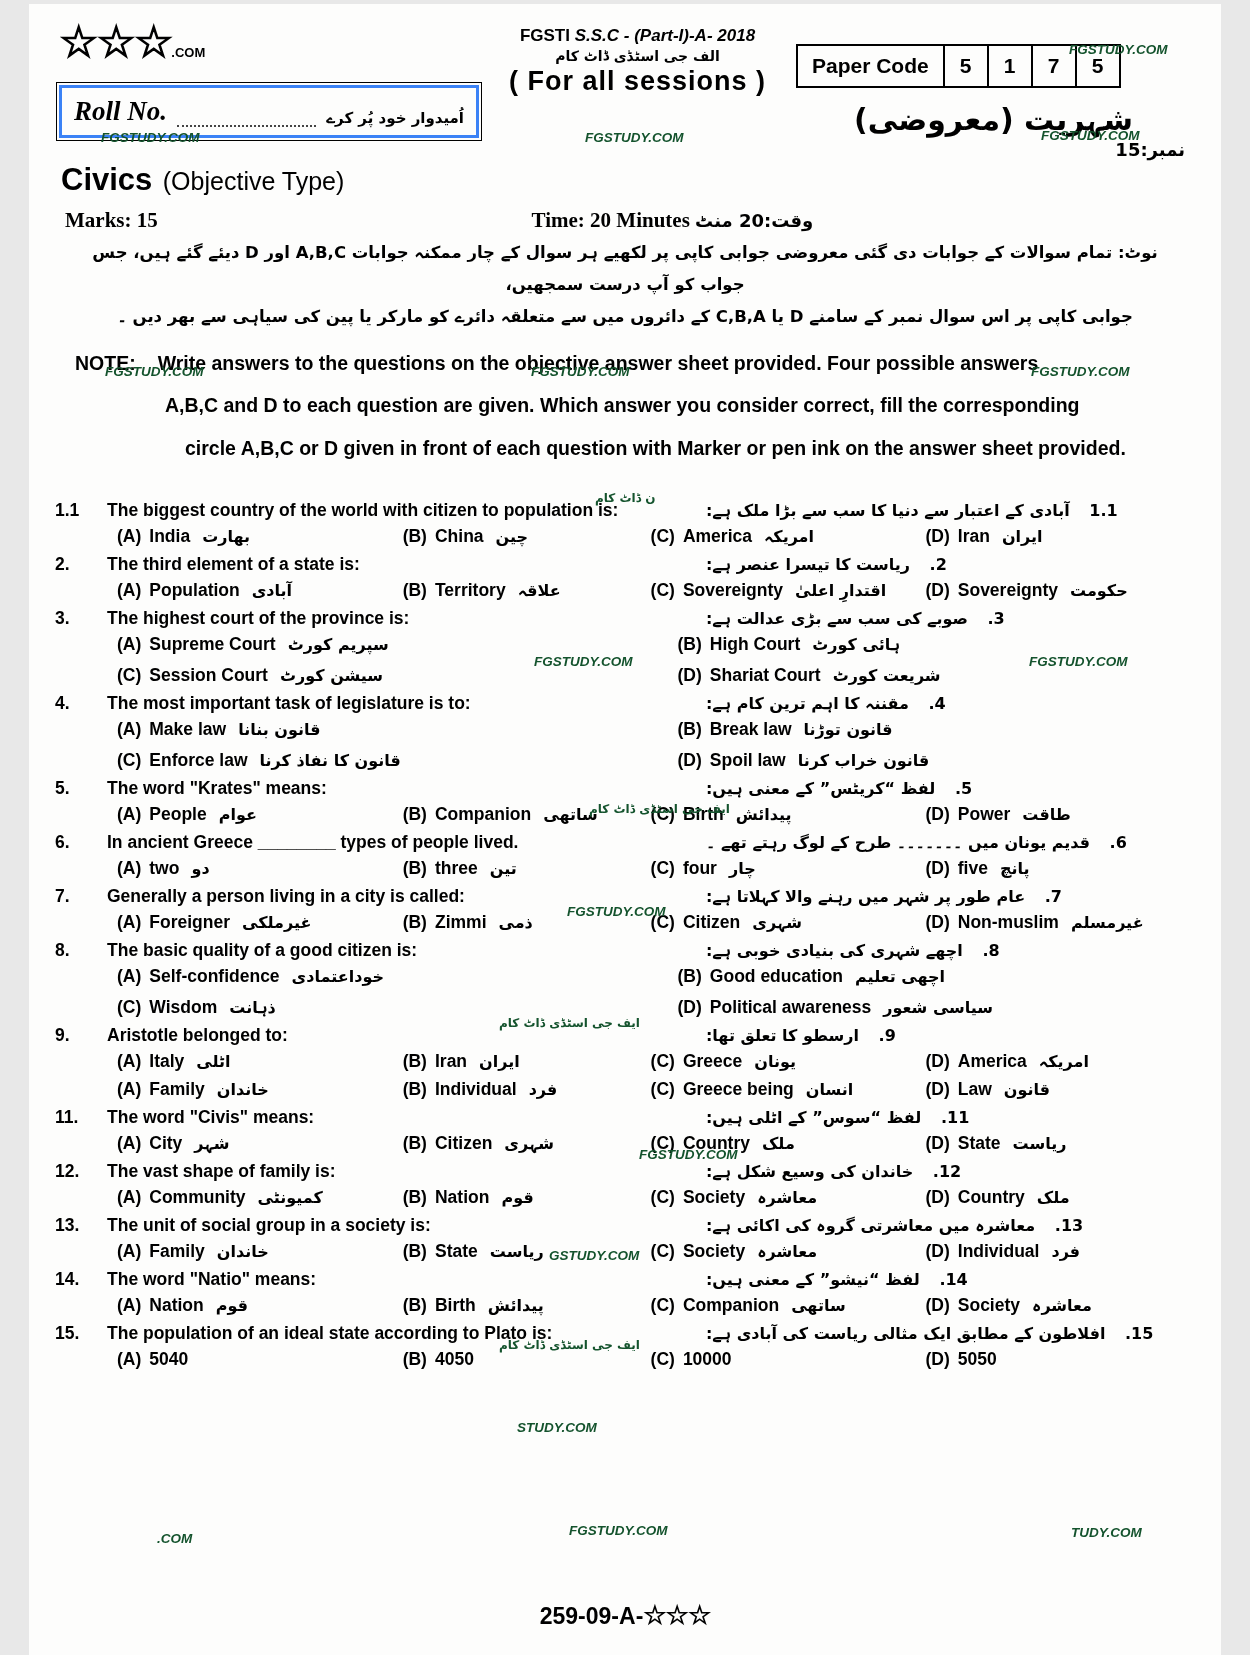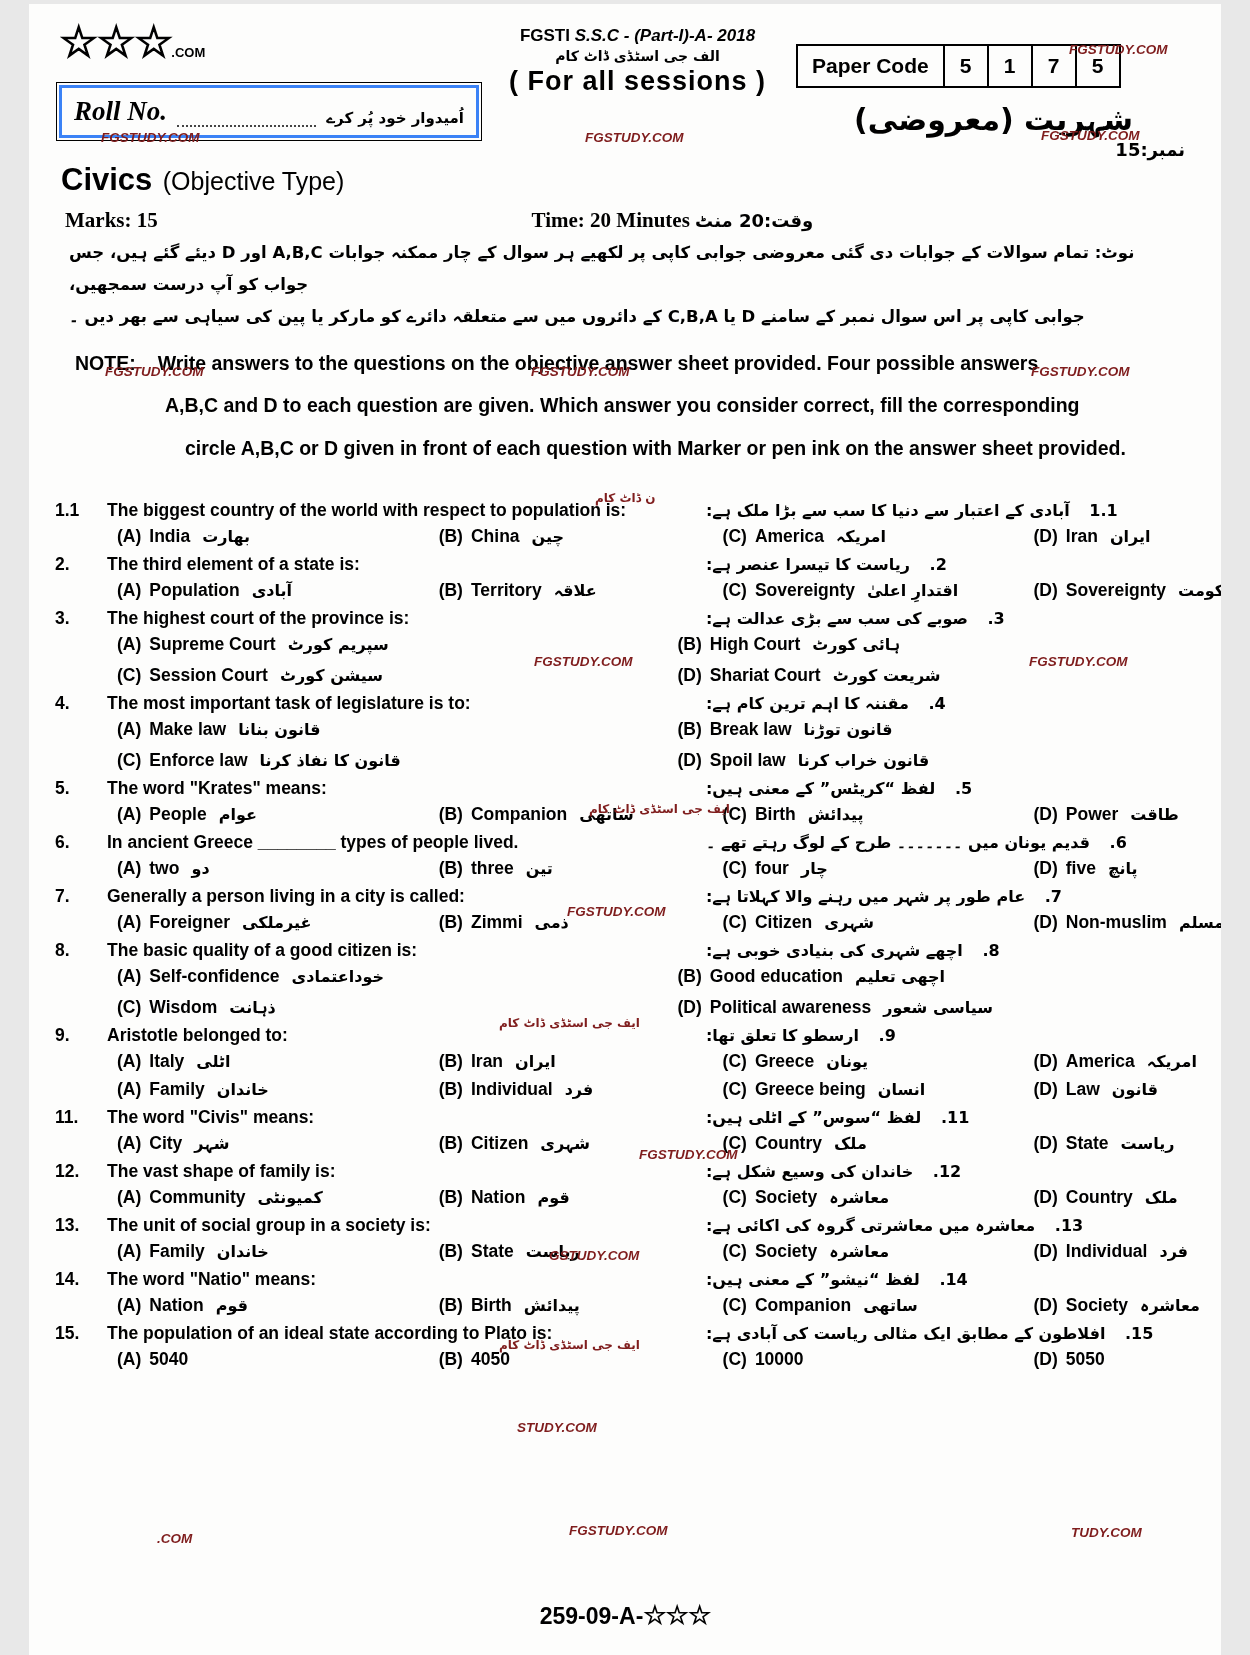--- a/index.html
+++ b/index.html
@@ -38,48 +38,48 @@
   
   .subject-row{padding:2px 30px 0 32px;}
   .subject-title{font-size:31px;font-weight:bold;display:inline;}
   .subject-type{font-size:25px;display:inline;margin-left:6px;}
   .meta-row{display:flex;justify-content:space-between;align-items:baseline;padding:10px 34px 0 36px;}
   .meta-marks{font-size:21px;font-weight:bold;font-family:"Liberation Serif",serif;}
   .meta-time{font-size:21px;font-weight:bold;font-family:"Liberation Serif",serif;}
   .meta-time .urdu{font-size:18px;}
 
   
-  .note-ur{padding:4px 40px 0 40px;text-align:left;font-size:16.5px;font-weight:bold;line-height:1.95;}
+  .note-ur{padding:4px 40px 0 40px;text-align:center;font-size:16.5px;font-weight:bold;line-height:1.95;}
   .note-en{padding:8px 40px 0 46px;font-size:19.5px;font-weight:600;line-height:2.2;}
   .note-en .lbl{font-weight:bold;margin-right:22px;}
   .note-en .l2{margin-left:90px;}
   .note-en .l3{margin-left:110px;}
 
   
   .questions{padding:30px 26px 0 26px;}
   .question{margin-bottom:7px;}
   .q-head{display:flex;justify-content:center;align-items:baseline;gap:14px;}
   .q-en{font-size:17.5px;font-weight:bold;width:56%;display:flex;gap:14px;}
   .q-num{min-width:38px;text-align:left;}
   .q-ur{font-size:16px;font-weight:bold;width:43%;text-align:left;direction:rtl;}
   .q-ur .q-ur-num{margin-left:14px;}
   .q-options{display:grid;padding-left:62px;margin-top:5px;}
-  .q-options.row4{grid-template-columns:26.5% 23% 25.5% 25%;gap:36px;}
+  .q-options.row4{grid-template-columns:26.5% 23% 25.5% 25%;}
   .q-options.grid2{grid-template-columns:52% 48%;row-gap:10px;}
   .option{font-size:17.5px;font-weight:bold;white-space:nowrap;}
   .opt-label{margin-right:8px;}
   .opt-ur{margin-right:10px;font-size:16px;margin-left:12px;font-weight:bold;}
 
   
   .footer{position:absolute;left:0;right:0;bottom:28px;text-align:center;
           font-size:23px;font-weight:bold;}
   .footer .f-stars{font-size:26px;letter-spacing:-1px;}
 
   
-  .wm{position:absolute;font-size:13.5px;font-weight:bold;font-style:italic;color:#7f1d1d;white-space:nowrap;}
+  .wm{position:absolute;font-size:13.5px;font-weight:bold;font-style:italic;color:#14532d;white-space:nowrap;}
   .wm.urdu{font-style:normal;font-size:12px;}
 </style>
 </head>
 <body>
 
 <div class="page">
 
   <div class="hdr">
     <div class="hdr-left">
       <div class="stars-logo"><span>☆☆☆</span><span class="dotcom">.COM</span></div>
@@ -131,21 +131,21 @@
     <div><span class="lbl">NOTE:</span><span>Write answers to the questions on the objective answer sheet provided. Four possible answers</span></div>
     <div class="l2">A,B,C and D to each question are given. Which answer you consider correct, fill the corresponding</div>
     <div class="l3">circle A,B,C or D given in front of each question with Marker or pen ink on the answer sheet provided.</div>
   </div>
 
   <div class="questions">
     <section class="question">
       <div class="q-head">
         <div class="q-en">
           <span class="q-num">1.1</span>
-          <span class="q-text">The biggest country of the world with respect to population is:</span>
+          <span class="q-text">The biggest country of the world with citizen to population is:</span>
         </div>
         <div class="q-ur urdu">
           <span class="q-ur-num">1.1</span>
           <span class="q-ur-text">آبادی کے اعتبار سے دنیا کا سب سے بڑا ملک ہے:</span>
         </div>
       </div>
       <div class="q-options row4">
     <div class="option">
       <span class="opt-label">(A)</span><span class="opt-en">India</span><span class="opt-ur urdu">بھارت</span>
     </div>

